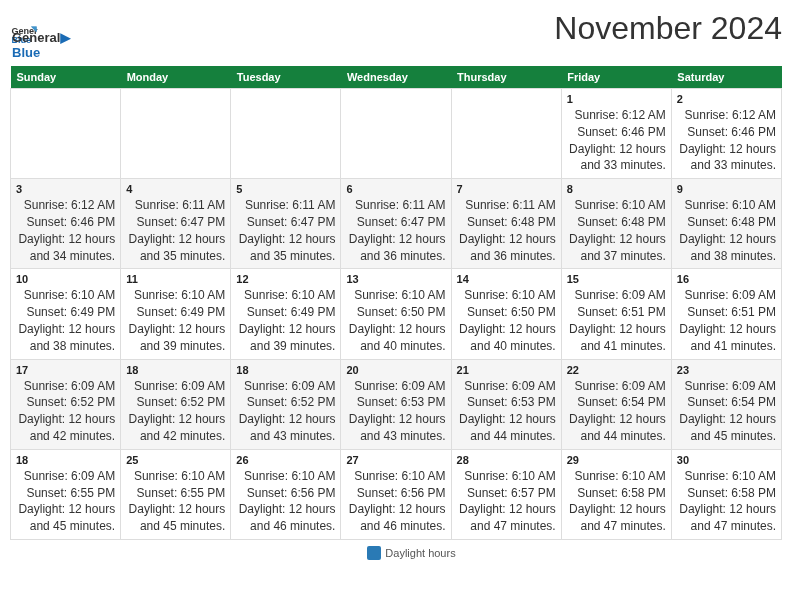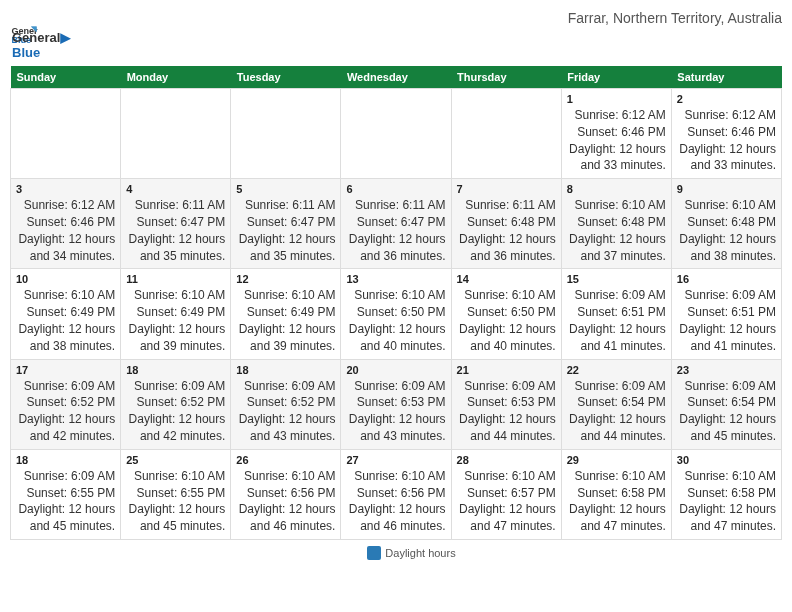--- a/index.html
+++ b/index.html
@@ -111,21 +111,21 @@
       <text x="2" y="32" font-size="13" font-weight="bold" fill="#1a6bb5" font-family="Arial">Blue</text>
       <polygon points="30,8 38,16 38,8" fill="#2a7ab5"></polygon>
       <polygon points="30,8 38,8 38,16" fill="#4a9fd5" opacity="0.7"></polygon>
     </svg>
     <div style="margin-left:-28px; margin-top:20px;">
       <div style="font-size:13px;font-weight:bold;color:#333;">General<span style="color:#1a6bb5;">▶</span></div>
       <div style="font-size:13px;font-weight:bold;color:#1a6bb5;">Blue</div>
     </div>
   </div>
   <div class="title-block">
-    <div class="subtitle">Farrar, Northern Territory, Australia</div>
+    <div class="month-title">November 2024</div>
   </div>
 </div>
 
 <table>
   <thead>
     <tr>
     <th>Sunday</th>
         <th>Monday</th>
         <th>Tuesday</th>
         <th>Wednesday</th>

